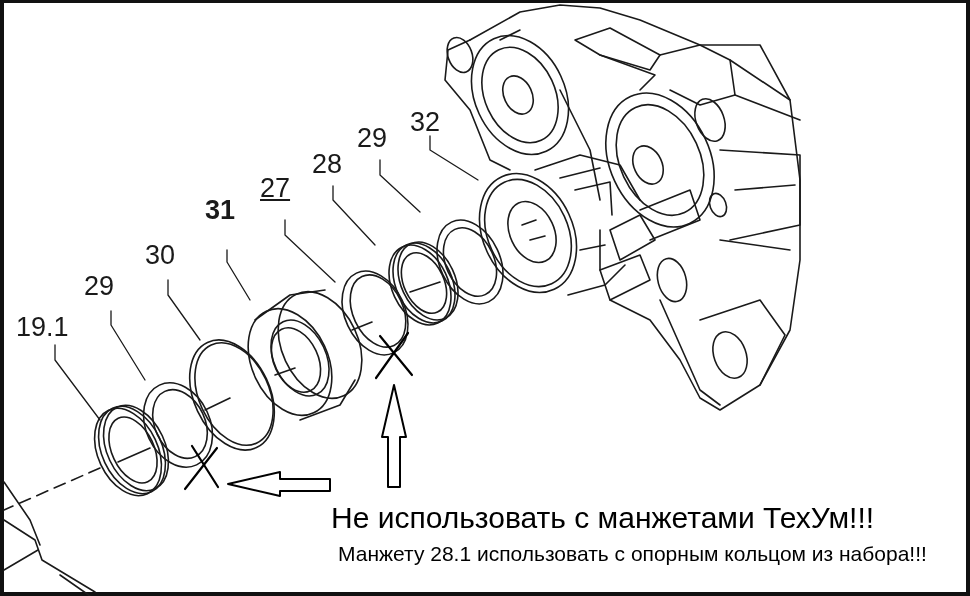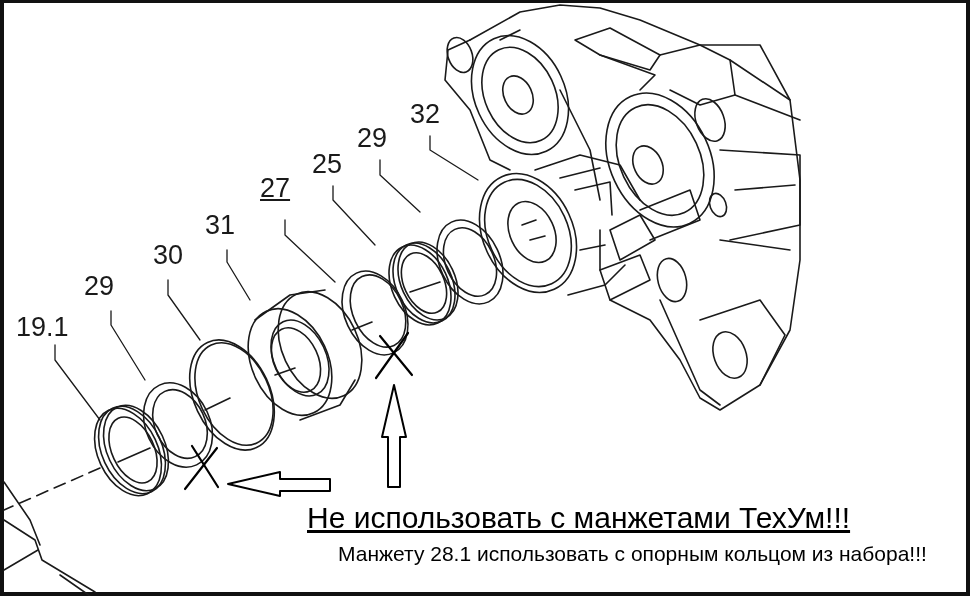--- a/index.html
+++ b/index.html
@@ -10,23 +10,23 @@
     border-top: 3px solid #111; border-left: 4px solid #111;
     border-right: 4px solid #111; border-bottom: 4px solid #111;
     background: #fff;
   }
   svg.drawing { position: absolute; left: 0; top: 0; }
   .callout {
     position: absolute; font-family: "Liberation Sans", sans-serif;
     font-size: 27px; color: #1a1a1a; letter-spacing: 0px; line-height: 1;
   }
   .warning-title {
-    position: absolute; left: 307px; top: 503px;
+    position: absolute; left: 331px; top: 503px;
     font-family: "Liberation Sans", sans-serif; font-size: 30px;
-    color: #000; white-space: nowrap; line-height: 1; text-decoration: underline;
+    color: #000; white-space: nowrap; line-height: 1;
   }
   .warning-body {
     position: absolute; left: 338px; top: 541px; width: 640px;
     font-family: Liberation Sans, sans-serif; font-size: 21px;
     color: #000; line-height: 26px;
   }
 </style>
 </head>
 <body>
 
@@ -152,21 +152,21 @@
     <path d="M376 378 L408 333"></path>
     <path d="M380 336 L412 375"></path>
   </g>
 
   <path d="M228 484 L280 472 L280 479 L330 479 L330 491 L280 491 L280 496 Z" fill="#fff" stroke="#000" stroke-width="2"></path>
   <path d="M394 385 L406 437 L400 437 L400 487 L388 487 L388 437 L382 437 Z" fill="#fff" stroke="#000" stroke-width="2"></path>
 </svg>
 
 <div class="callout" style="left:16px; top:314px;">19.1</div>
 <div class="callout" style="left:84px; top:273px;">29</div>
-<div class="callout" style="left:145px; top:242px;margin-left:8px;">30</div>
-<div class="callout" style="left:205px; top:212px;">31</div>
+<div class="callout" style="left:145px; top:242px;">30</div>
+<div class="callout" style="left:205px; top:197px;font-weight:bold;">31</div>
 <div class="callout" style="left:260px; top:175px;text-decoration:underline;">27</div>
-<div class="callout" style="left:312px; top:151px;">25</div>
+<div class="callout" style="left:312px; top:151px;">28</div>
 <div class="callout" style="left:357px; top:125px;">29</div>
-<div class="callout" style="left:410px; top:101px;">32</div>
+<div class="callout" style="left:410px; top:109px;">32</div>
 
 <div class="warning-title">Не использовать с манжетами ТехУм!!!</div>
 <div class="warning-body">Манжету 28.1 использовать с опорным кольцом из набора!!!</div>
 
 </body></html>

